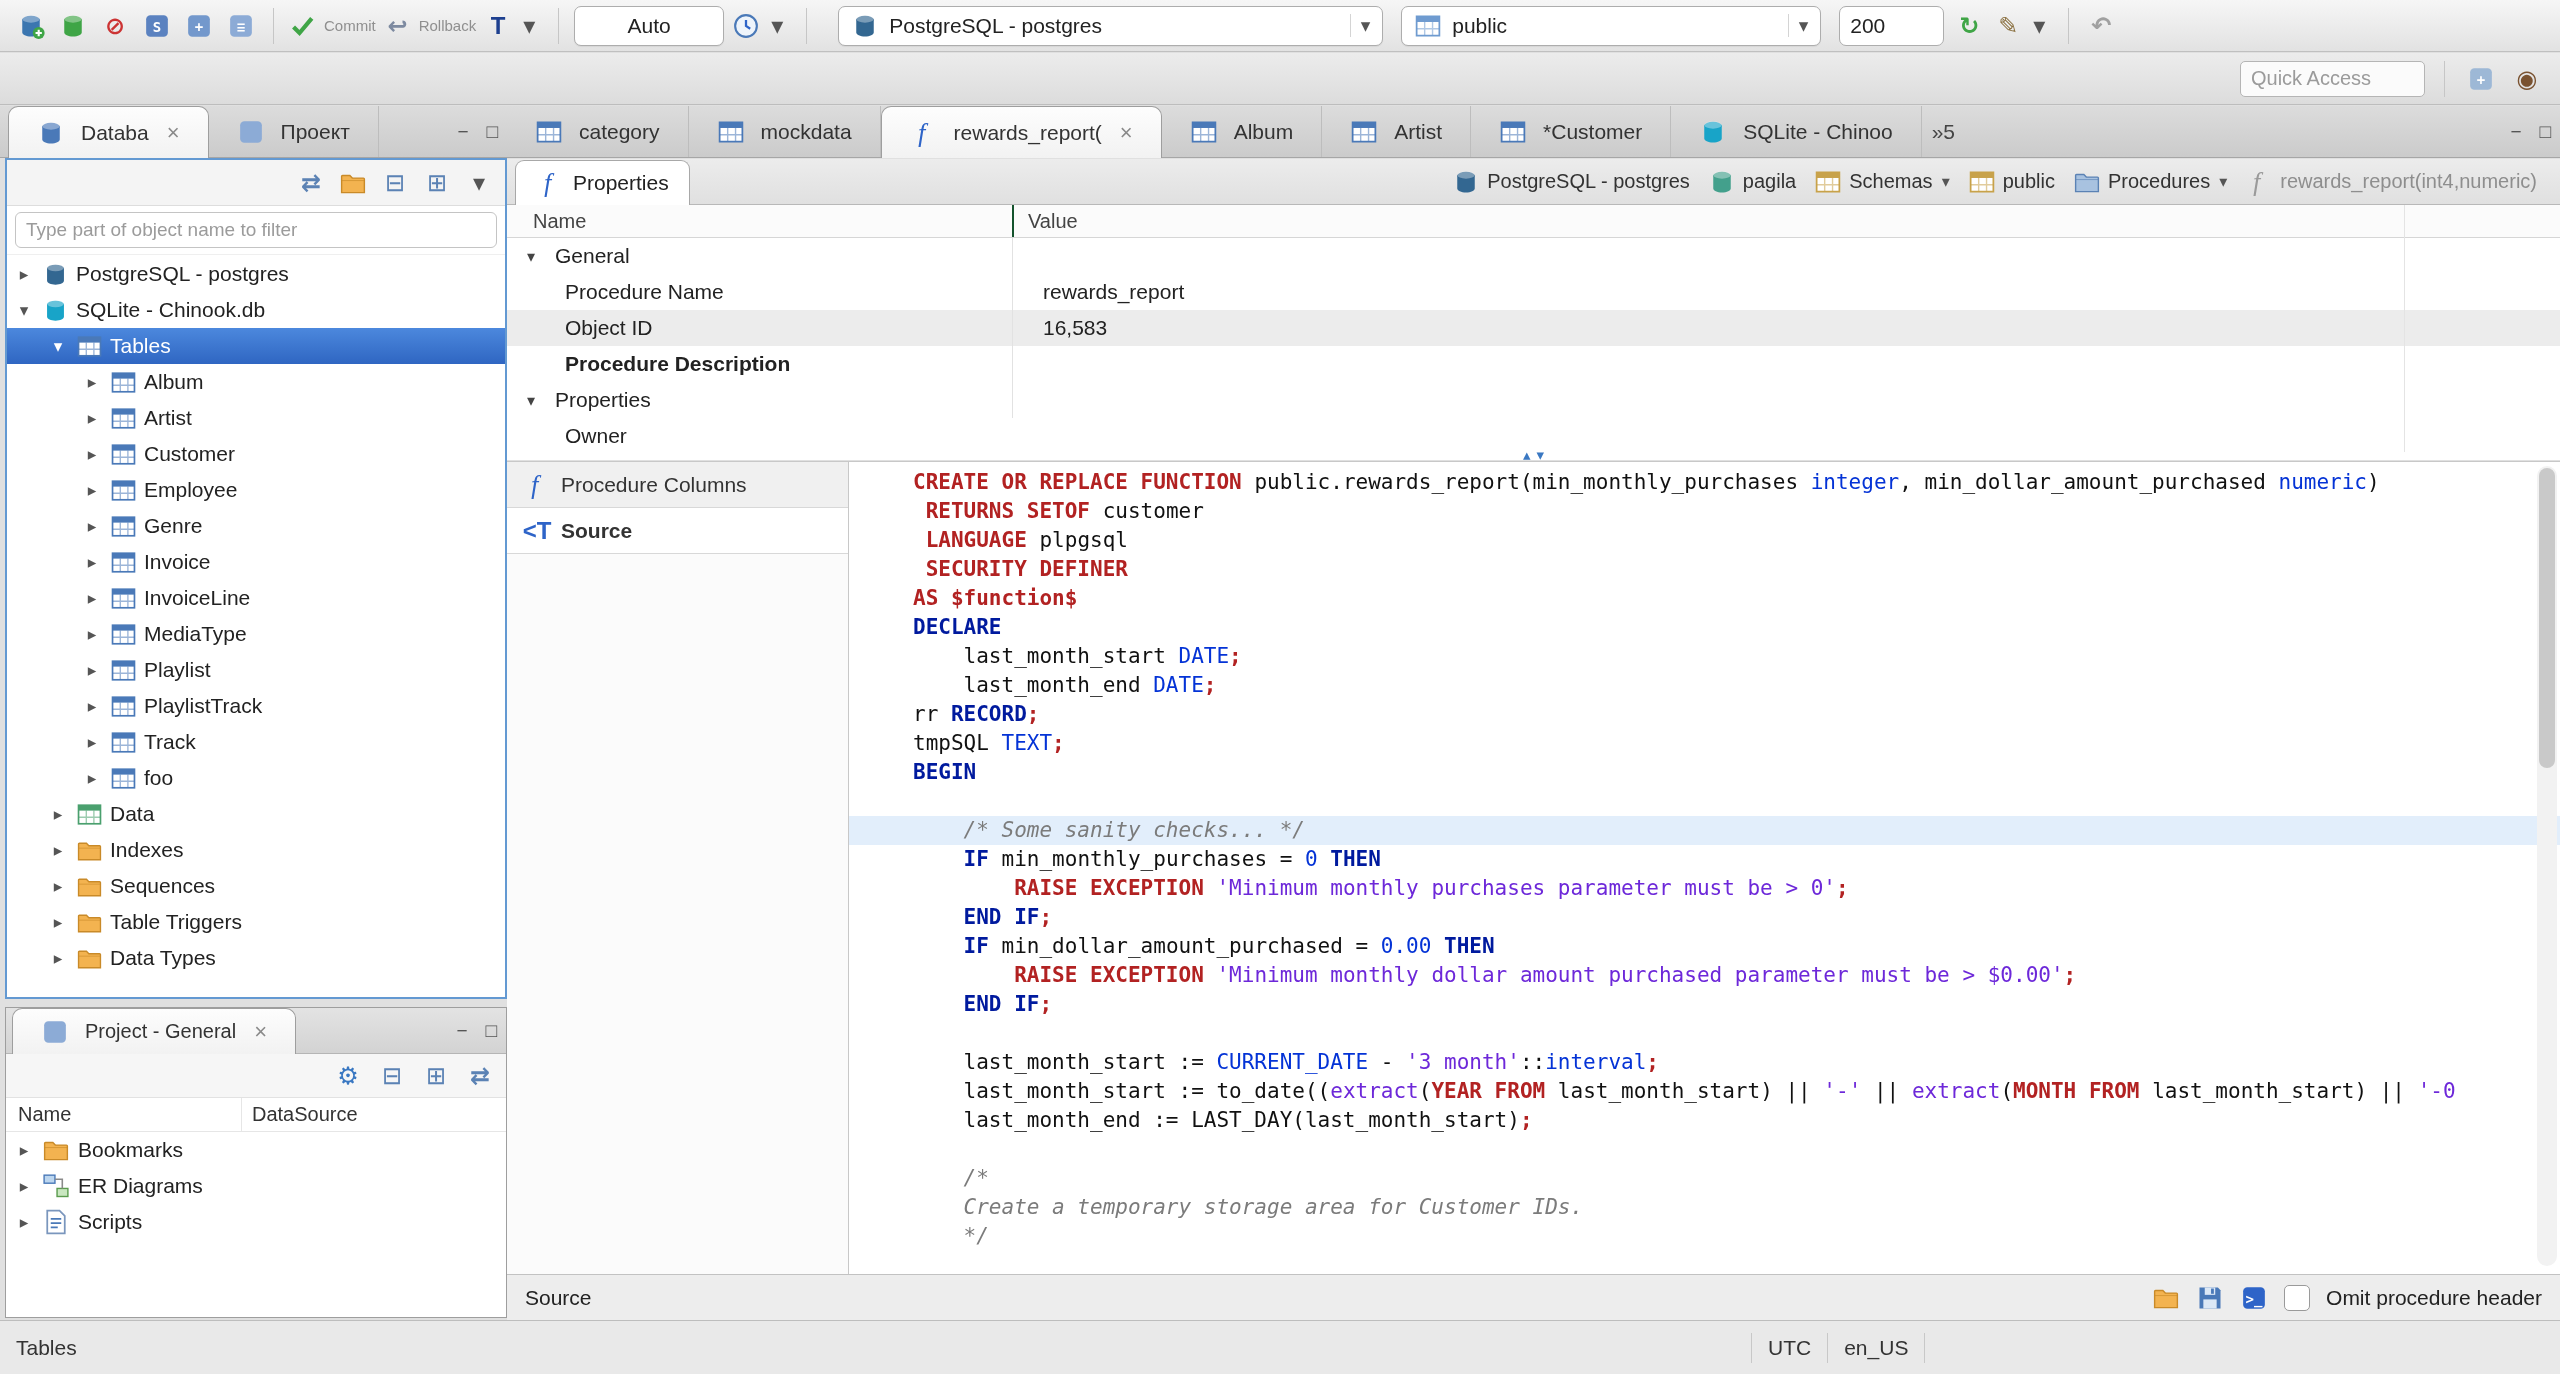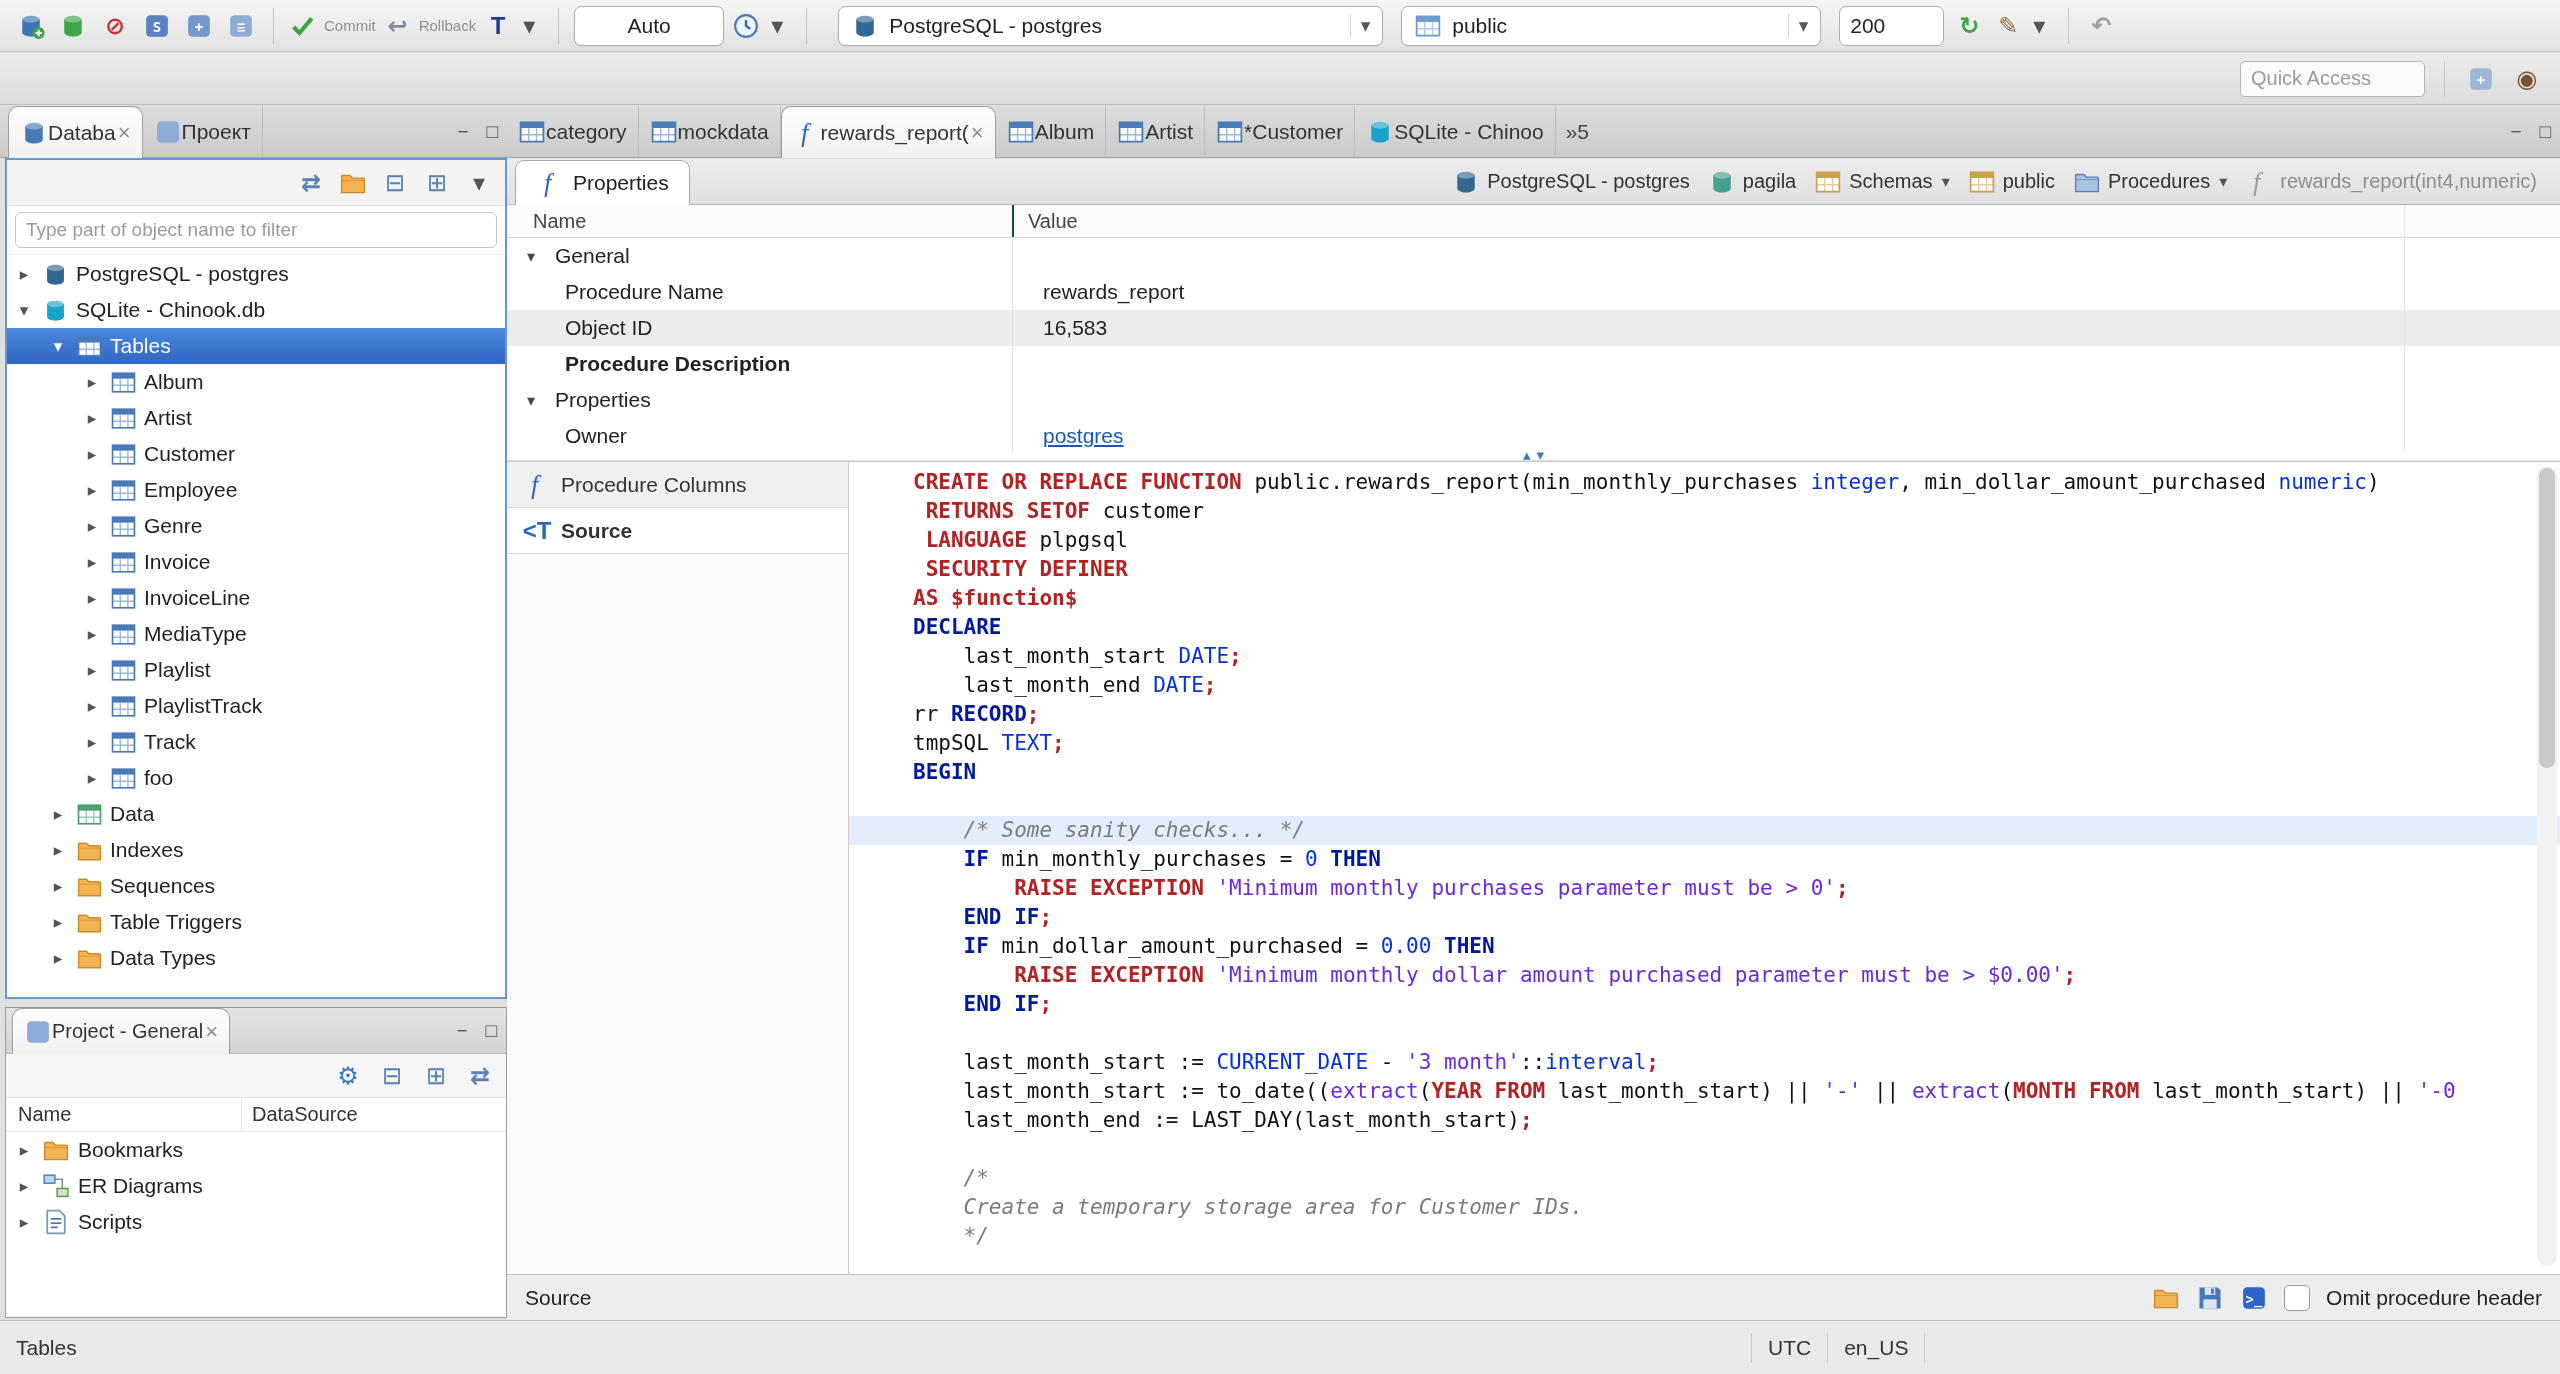--- a/index.html
+++ b/index.html
@@ -25,21 +25,21 @@
 .num-input{width:105px;height:40px;border:1px solid #adadad;border-radius:7px;background:#fff;font-size:21px;padding:0 10px;color:#222;}
 input::placeholder{color:#9b9b9b;}
 
 
 .tb2{position:absolute;left:0;top:53px;width:100%;height:52px;background:linear-gradient(#ececec,#dcdcdc);border-bottom:1px solid #bdbdbd;display:flex;align-items:center;justify-content:flex-end;padding:0 16px;gap:12px;}
 .qa-input{width:185px;height:36px;border:1px solid #b5b5b5;border-radius:5px;background:#fbfbfb;font-size:20px;padding:0 10px;color:#0f766e;}
 
 
 .tabsrow{position:absolute;left:0;top:106px;width:100%;height:52px;background:linear-gradient(#dcdcdc,#cbcbcb);border-bottom:1px solid #a6a6a6;display:flex;align-items:stretch;}
 .lefttabs{width:507px;display:flex;align-items:stretch;padding-left:8px;}
-.etab{display:flex;align-items:center;gap:0;padding:0 11px;font-size:21px;color:#333;position:relative;white-space:nowrap;}
+.etab{display:flex;align-items:center;gap:16px;padding:0 28px;font-size:21px;color:#333;position:relative;white-space:nowrap;}
 .etab:not(.active){border-right:1px solid #bdbdbd;}
 .etab.active{background:linear-gradient(#fdfdfd,#f2f2f2);border:1px solid #9e9e9e;border-bottom:none;border-radius:10px 10px 0 0;margin-bottom:-1px;z-index:2;}
 .etab-lbl{white-space:nowrap;}
 .tabx{color:#8a8a8a;font-size:22px;margin-left:2px;}
 .winbtn{color:#555;font-size:19px;display:inline-flex;align-items:center;padding:0 9px;}
 .flexsp{flex:1;}
 .ovf{display:flex;align-items:center;font-size: 21px;color:#444;padding:0 10px;}
 .etabs{display:flex;align-items:stretch;}
 
 
@@ -768,23 +768,20 @@
           <div class="gn group">
             <span class="gtri">▾</span>
             <span>Properties</span>
           </div>
           <div class="gv"></div>
         </div>
         <div class="grow">
           <div class="gn">
             <span>Owner</span>
           </div>
-          <div class="gv">
-            <span class="vlink">postgres</span>
-          </div>
         </div>
       </div>
     <div class="vline2"></div>
   </div>
 
   <div class="sasharrows">
     <span>▴</span>
     <span>▾</span>
   </div>
 

